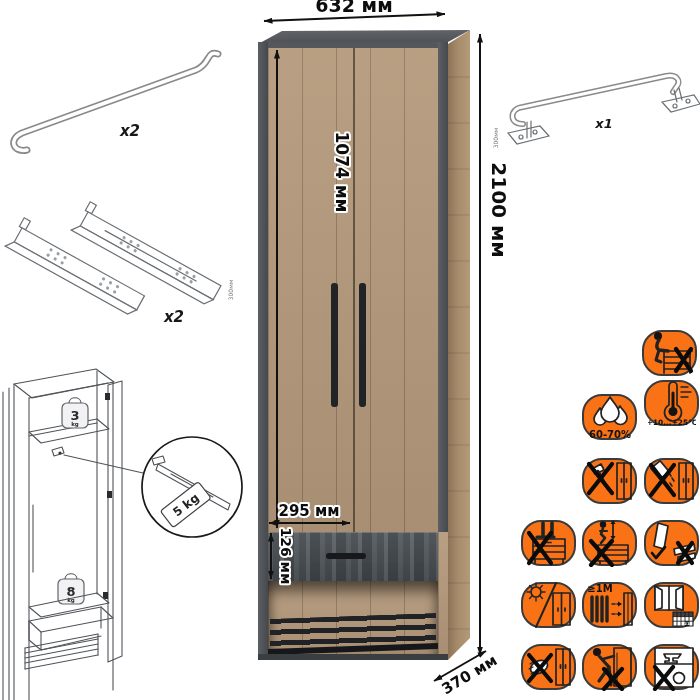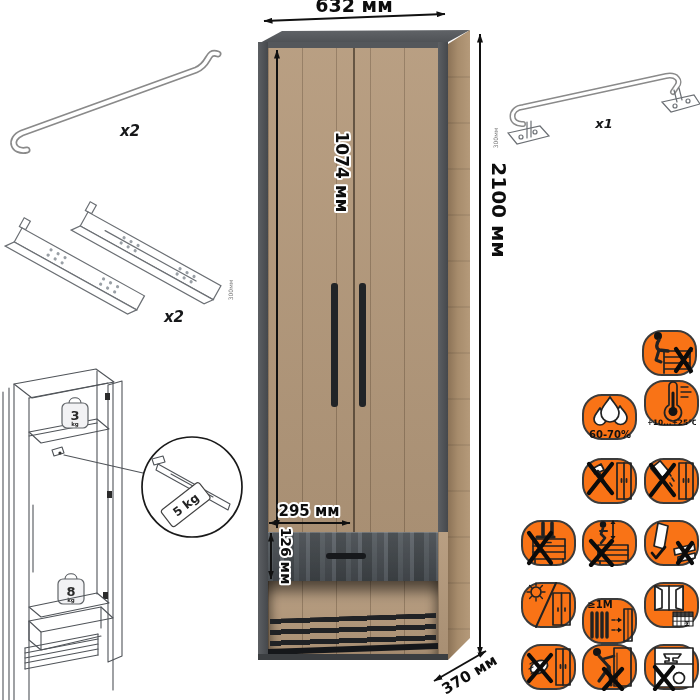--- a/index.html
+++ b/index.html
@@ -329,21 +329,21 @@
   <div class="cell" style="left:521px;top:582px">
     <svg viewBox="0 0 48 48">
       <circle cx="11" cy="11" r="5"></circle>
       <path d="M11,2 V5 M11,17 V20 M2,11 H5 M17,11 H20 M4.6,4.6 L6.7,6.7 M15.3,15.3 L17.4,17.4 M17.4,4.6 L15.3,6.7 M6.7,15.3 L4.6,17.4" stroke-width="1.4"></path>
       <path d="M31,2 L11,46" stroke-width="2"></path>
       <rect x="28" y="12" width="17" height="32"></rect>
       <path d="M36.5,12 V44 M33,27 v3 M40,27 v3"></path>
     </svg>
   </div>
 
-  <div class="cell" style="left:582px;top:598px">
+  <div class="cell" style="left:582px;top:582px">
     <svg viewBox="0 0 48 48">
       <text class="lbl" x="14" y="11" style="font-size:10px">≥1М</text>
       <path d="M6,16 V40 M11,16 V40 M16,16 V40 M21,16 V40" stroke-width="3.4"></path>
       <path d="M26,23 H33 M26,33 H33" stroke-dasharray="3,2" stroke-width="1.6"></path>
       <path class="fillb" d="M36,23 l-4,-2.5 v5 z M36,33 l-4,-2.5 v5 z"></path>
       <rect x="38" y="12" width="8" height="32"></rect>
         <path d="M42,12 V44" stroke-width="1.1"></path>
     </svg>
   </div>
 

